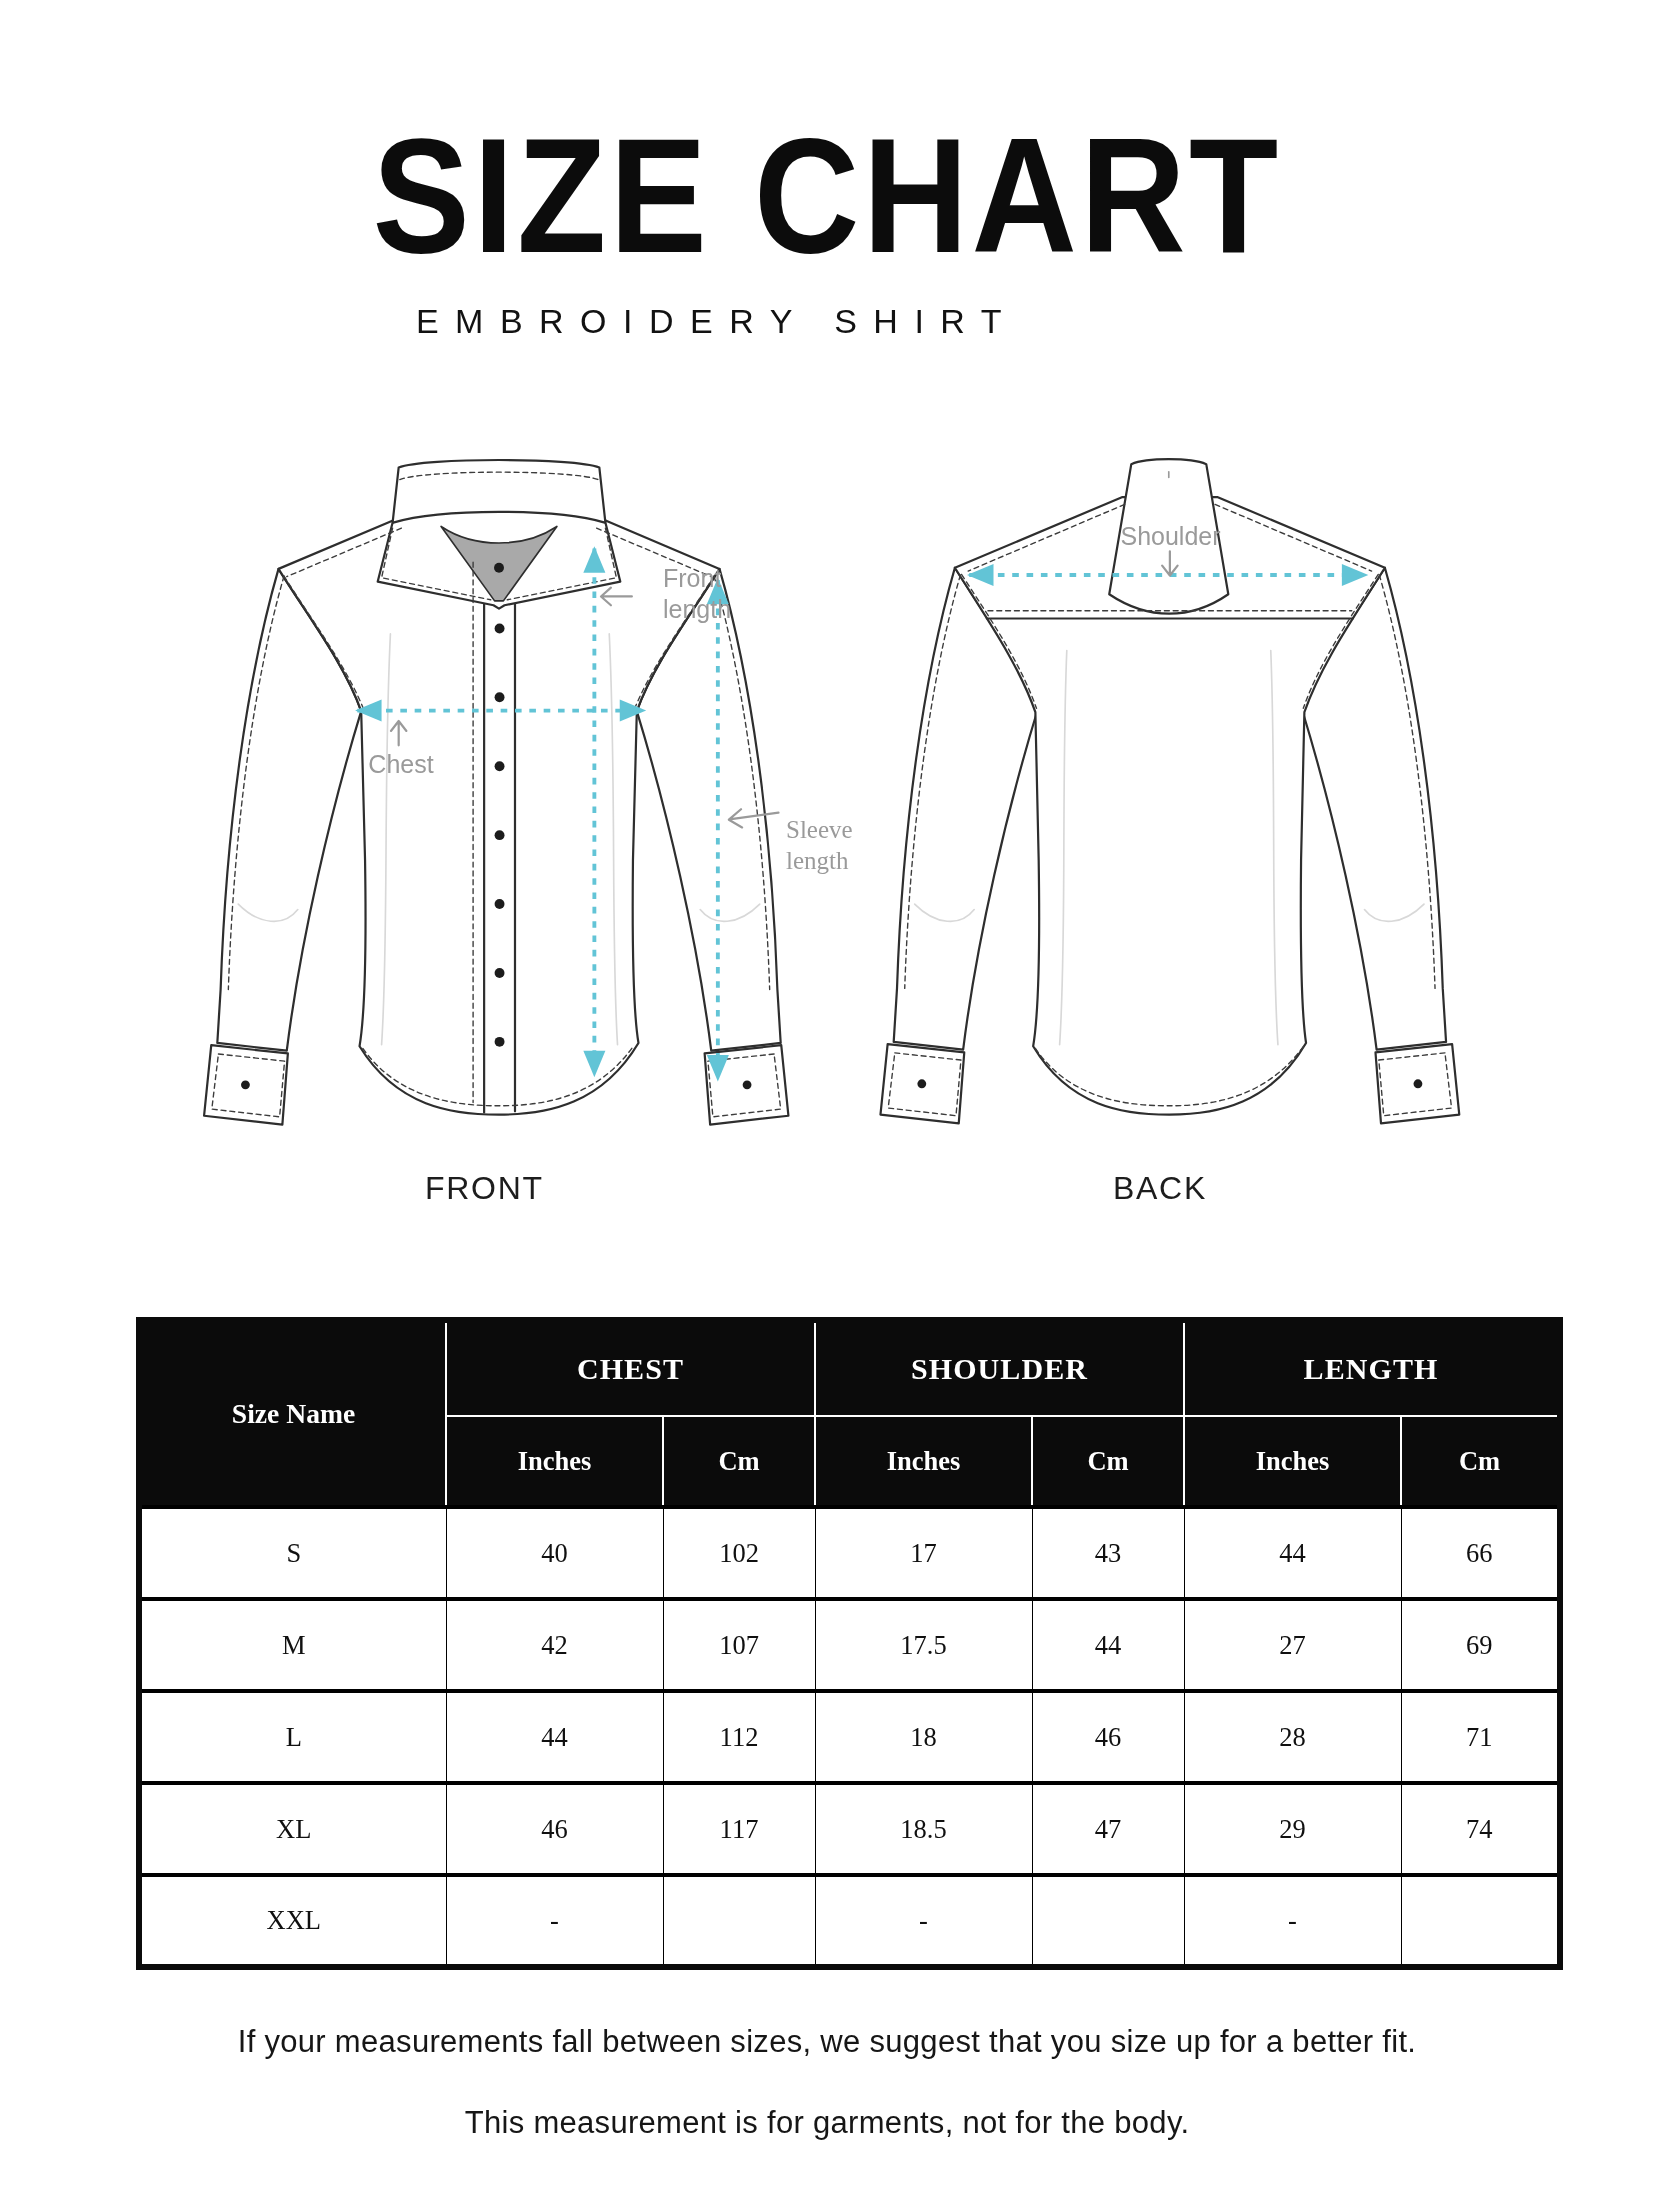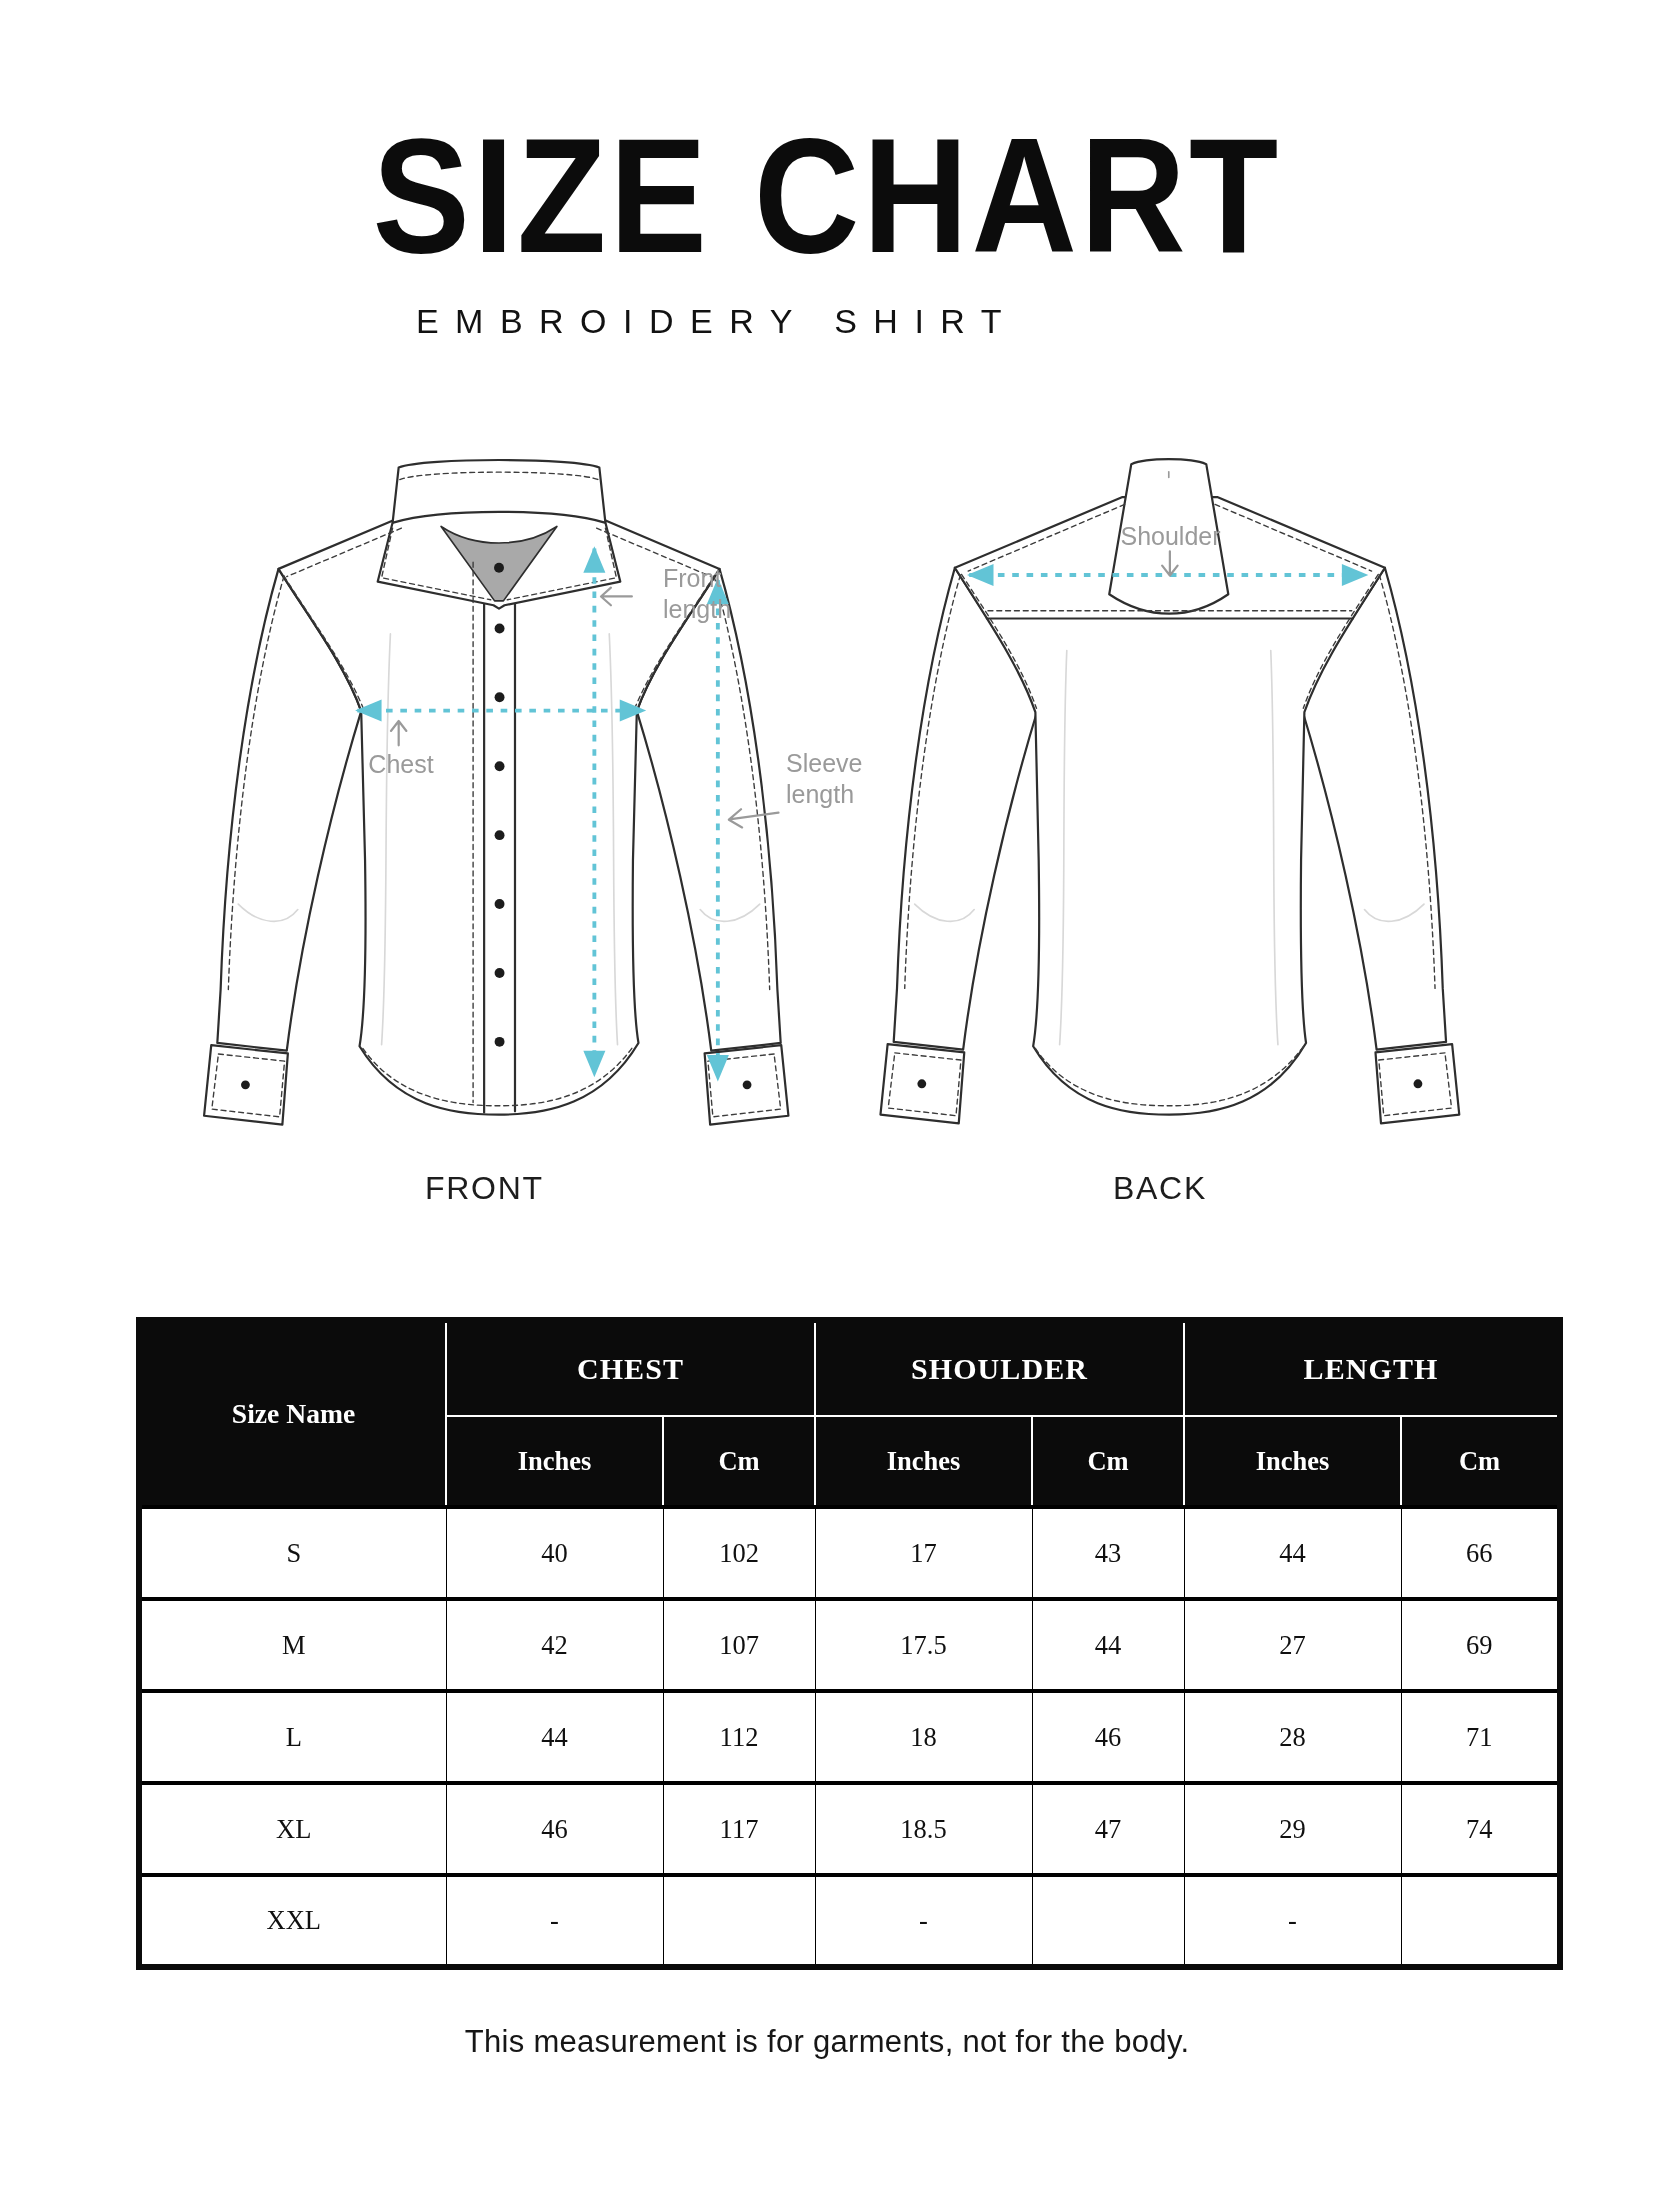--- a/index.html
+++ b/index.html
@@ -166,21 +166,21 @@
   <g stroke="#9a9a9a" stroke-width="4" fill="none" stroke-linecap="round" stroke-linejoin="round">
     <path d="M1146,1082 H1092 M1108,1066 L1090,1082 L1108,1098"></path>
     <path d="M723,1352 V1310 M709,1326 L723,1308 L737,1326"></path>
     <path d="M1412,1474 L1326,1486 M1344,1468 L1322,1487 L1346,1501"></path>
     <path d="M2122,1000 V1042 M2108,1026 L2122,1044 L2136,1026"></path>
   </g>
 </svg>
 
 <div class="abs diag-label" style="left:635px;top:563px;width:94px;margin-left:28px;">Front length</div>
 <div class="abs diag-label" style="left:357px;top:749px;width:88px;text-align:center;">Chest</div>
-<div class="abs diag-label" style="left:786px;top:748px;width:99px;">Sleeve length</div>
+<div class="abs diag-label" style="left:786px;top:814px;width:99px;font-family:Liberation Serif, serif;">Sleeve length</div>
 <div class="abs diag-label" style="left:1110px;top:521px;width:121px;text-align:center;">Shoulder</div>
 <div class="abs caption" style="left:425px;top:1170px;width:110px;">FRONT</div>
 <div class="abs caption" style="left:1105px;top:1170px;width:110px;">BACK</div>
 
 <table class="abs size-table">
   <colgroup>
     <col style="width:307px">
       <col style="width:217px">
       <col style="width:152px">
     <col style="width:217px">
@@ -245,15 +245,16 @@
     <td></td>
     <td>-</td>
     <td></td>
     <td>-</td>
     <td></td>
   </tr>
 </tbody>
   </table>
 
 <div class="abs footer">
+  <div class="fline">If your measurements fall between sizes, we suggest that you size up for a better fit.</div>
   <div class="fline">This measurement is for garments, not for the body.</div>
 </div>
 
 
 </body></html>

